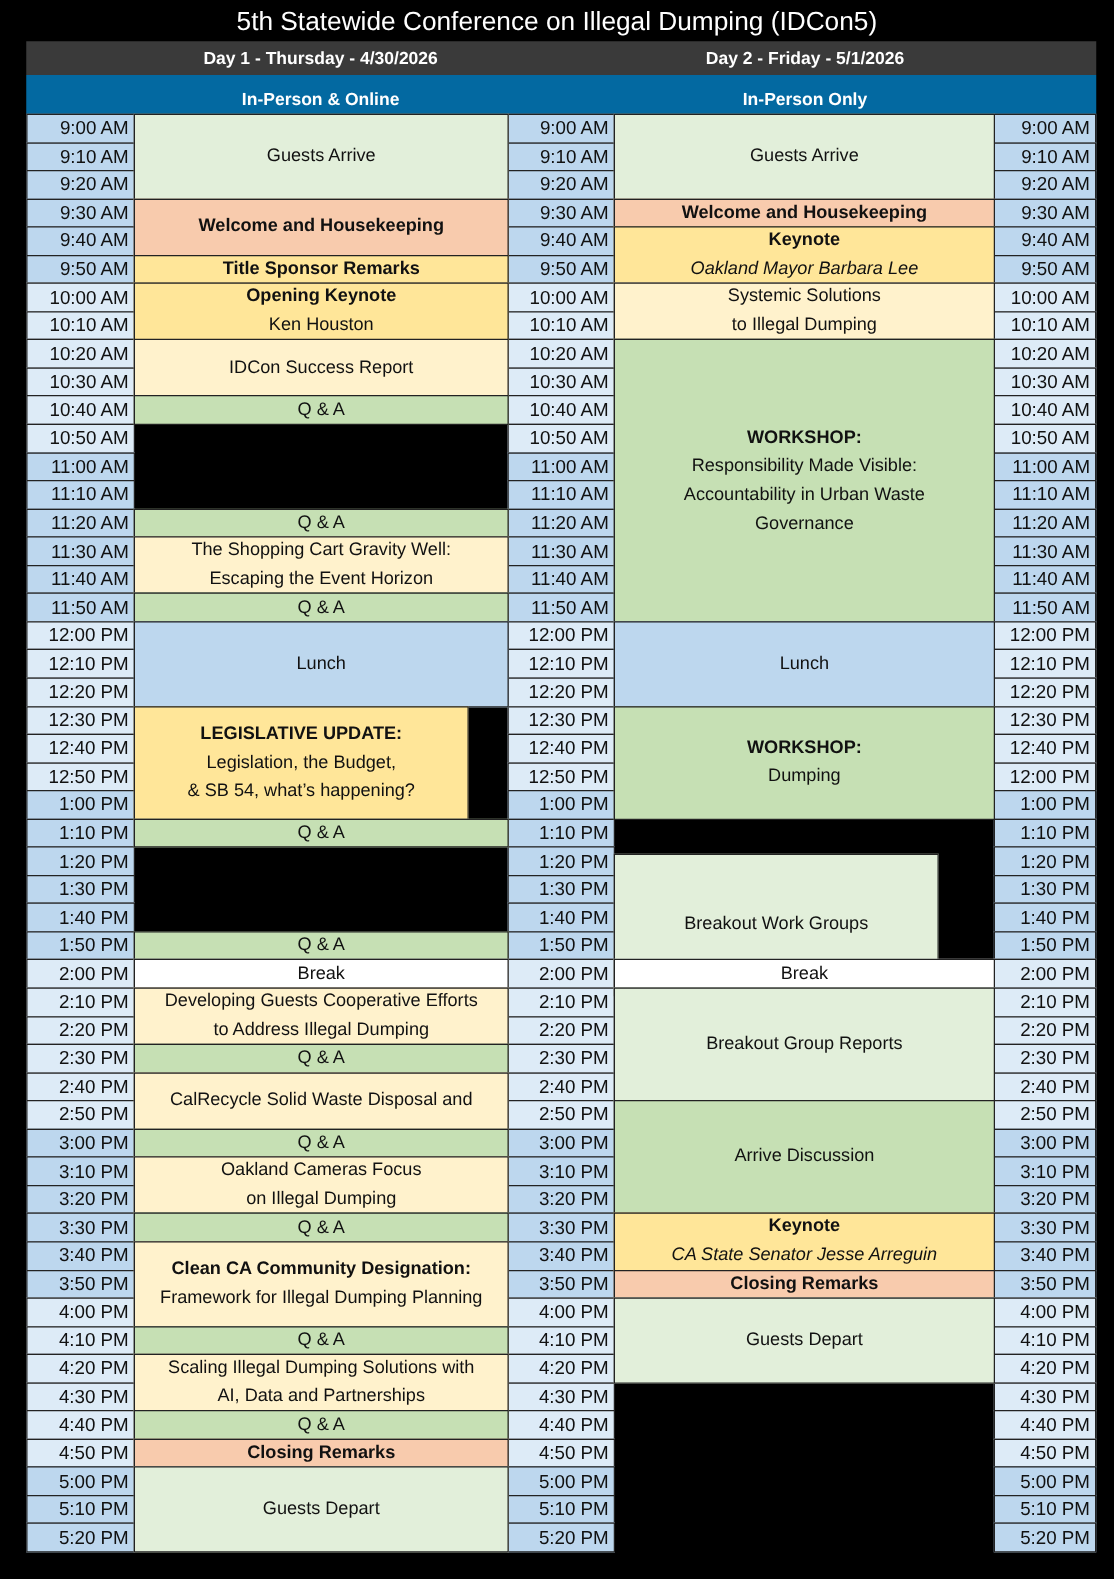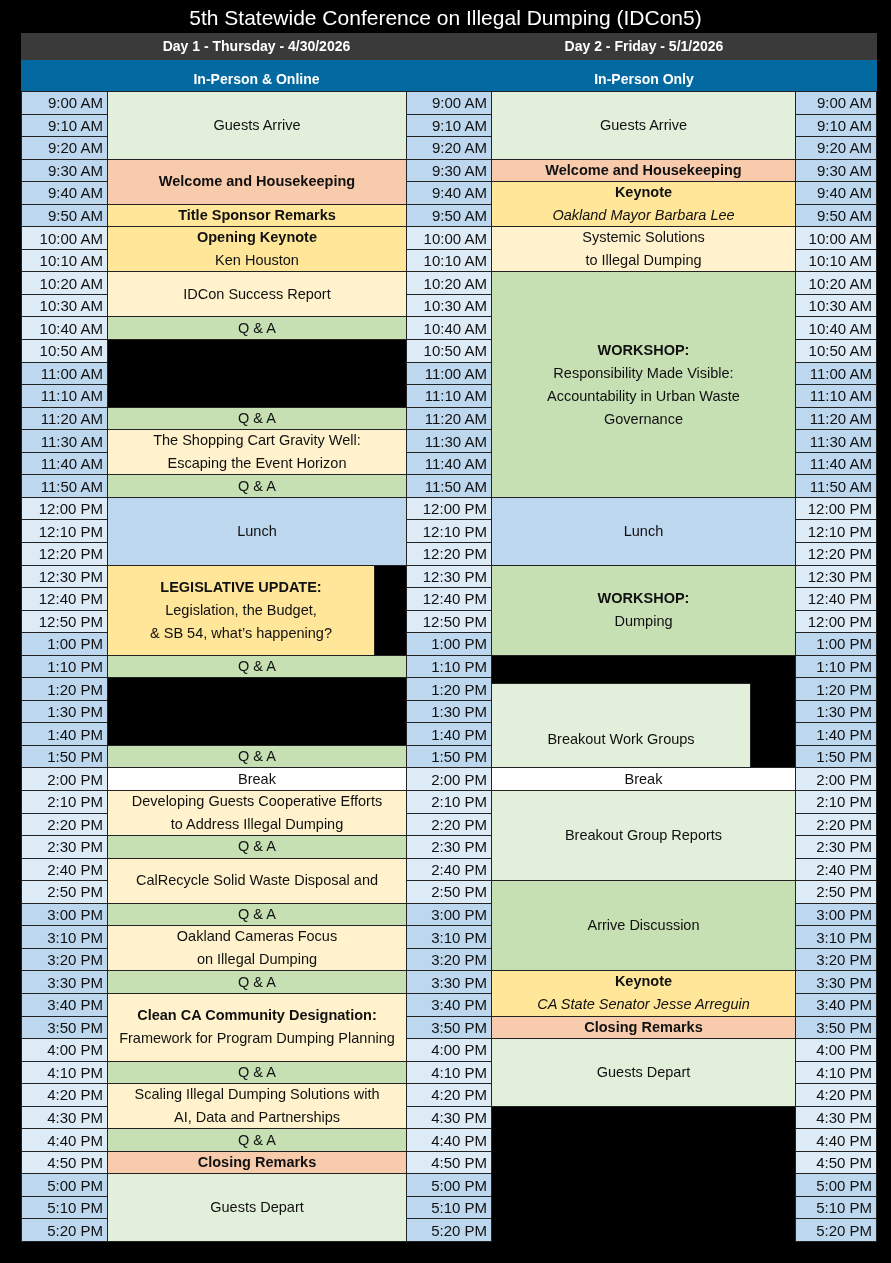--- a/index.html
+++ b/index.html
@@ -261,21 +261,21 @@
     </div>
     <div class="cell c-cream lines" style="left: 86px; width: 300px; top: 834.314px; height: 46.098px;">
       <span>Oakland Cameras Focus</span>
       <span>on Illegal Dumping</span>
     </div>
     <div class="cell c-green lines" style="left: 86px; width: 300px; top: 879.412px; height: 23.549px;">
       <span>Q &amp; A</span>
     </div>
     <div class="cell c-cream lines" style="left: 86px; width: 300px; top: 901.961px; height: 68.6471px;">
       <span class="b">Clean CA Community Designation:</span>
-      <span>Framework for Program Dumping Planning</span>
+      <span>Framework for Illegal Dumping Planning</span>
     </div>
     <div class="cell c-green lines" style="left: 86px; width: 300px; top: 969.608px; height: 23.549px;">
       <span>Q &amp; A</span>
     </div>
     <div class="cell c-cream lines" style="left: 86px; width: 300px; top: 992.157px; height: 46.098px;">
       <span>Scaling Illegal Dumping Solutions with</span>
       <span>AI, Data and Partnerships</span>
     </div>
     <div class="cell c-green lines" style="left: 86px; width: 300px; top: 1037.25px; height: 23.549px;">
       <span>Q &amp; A</span>

